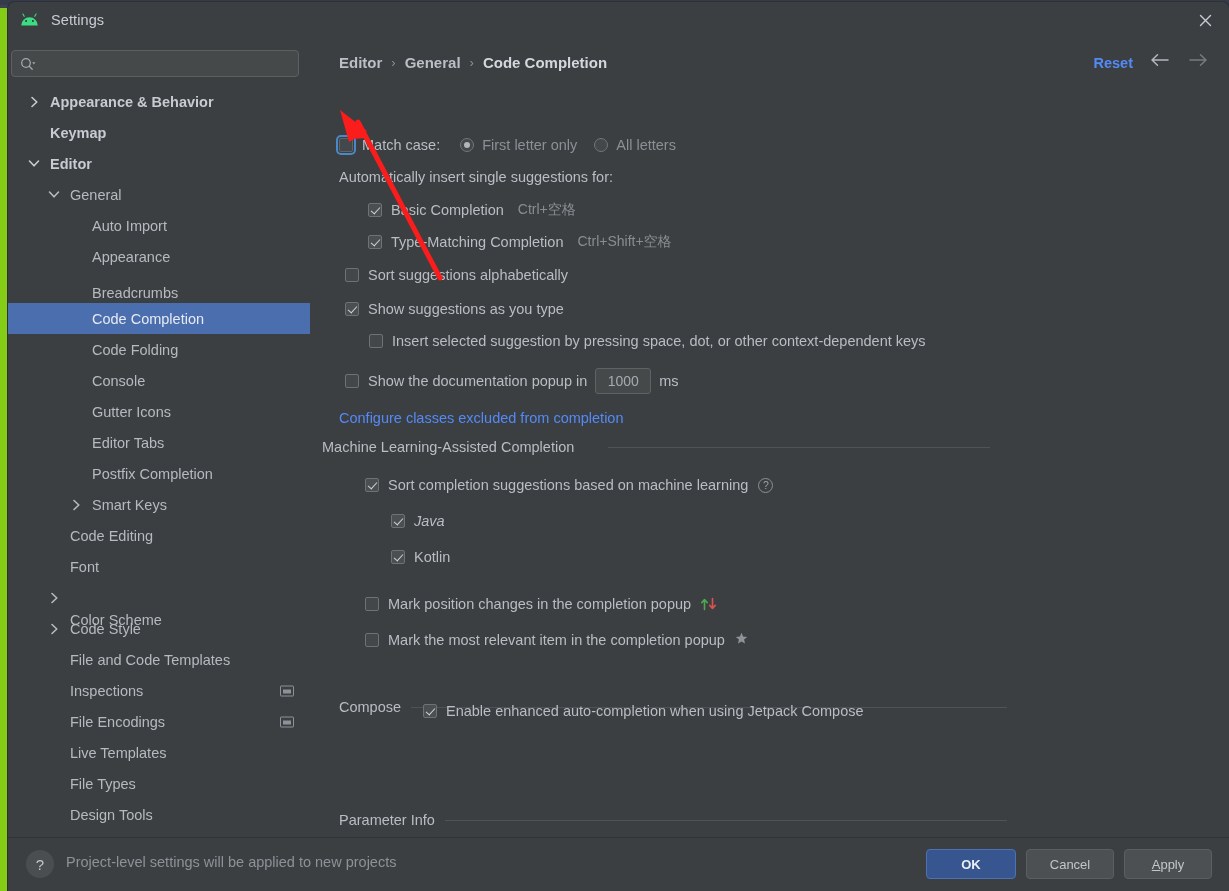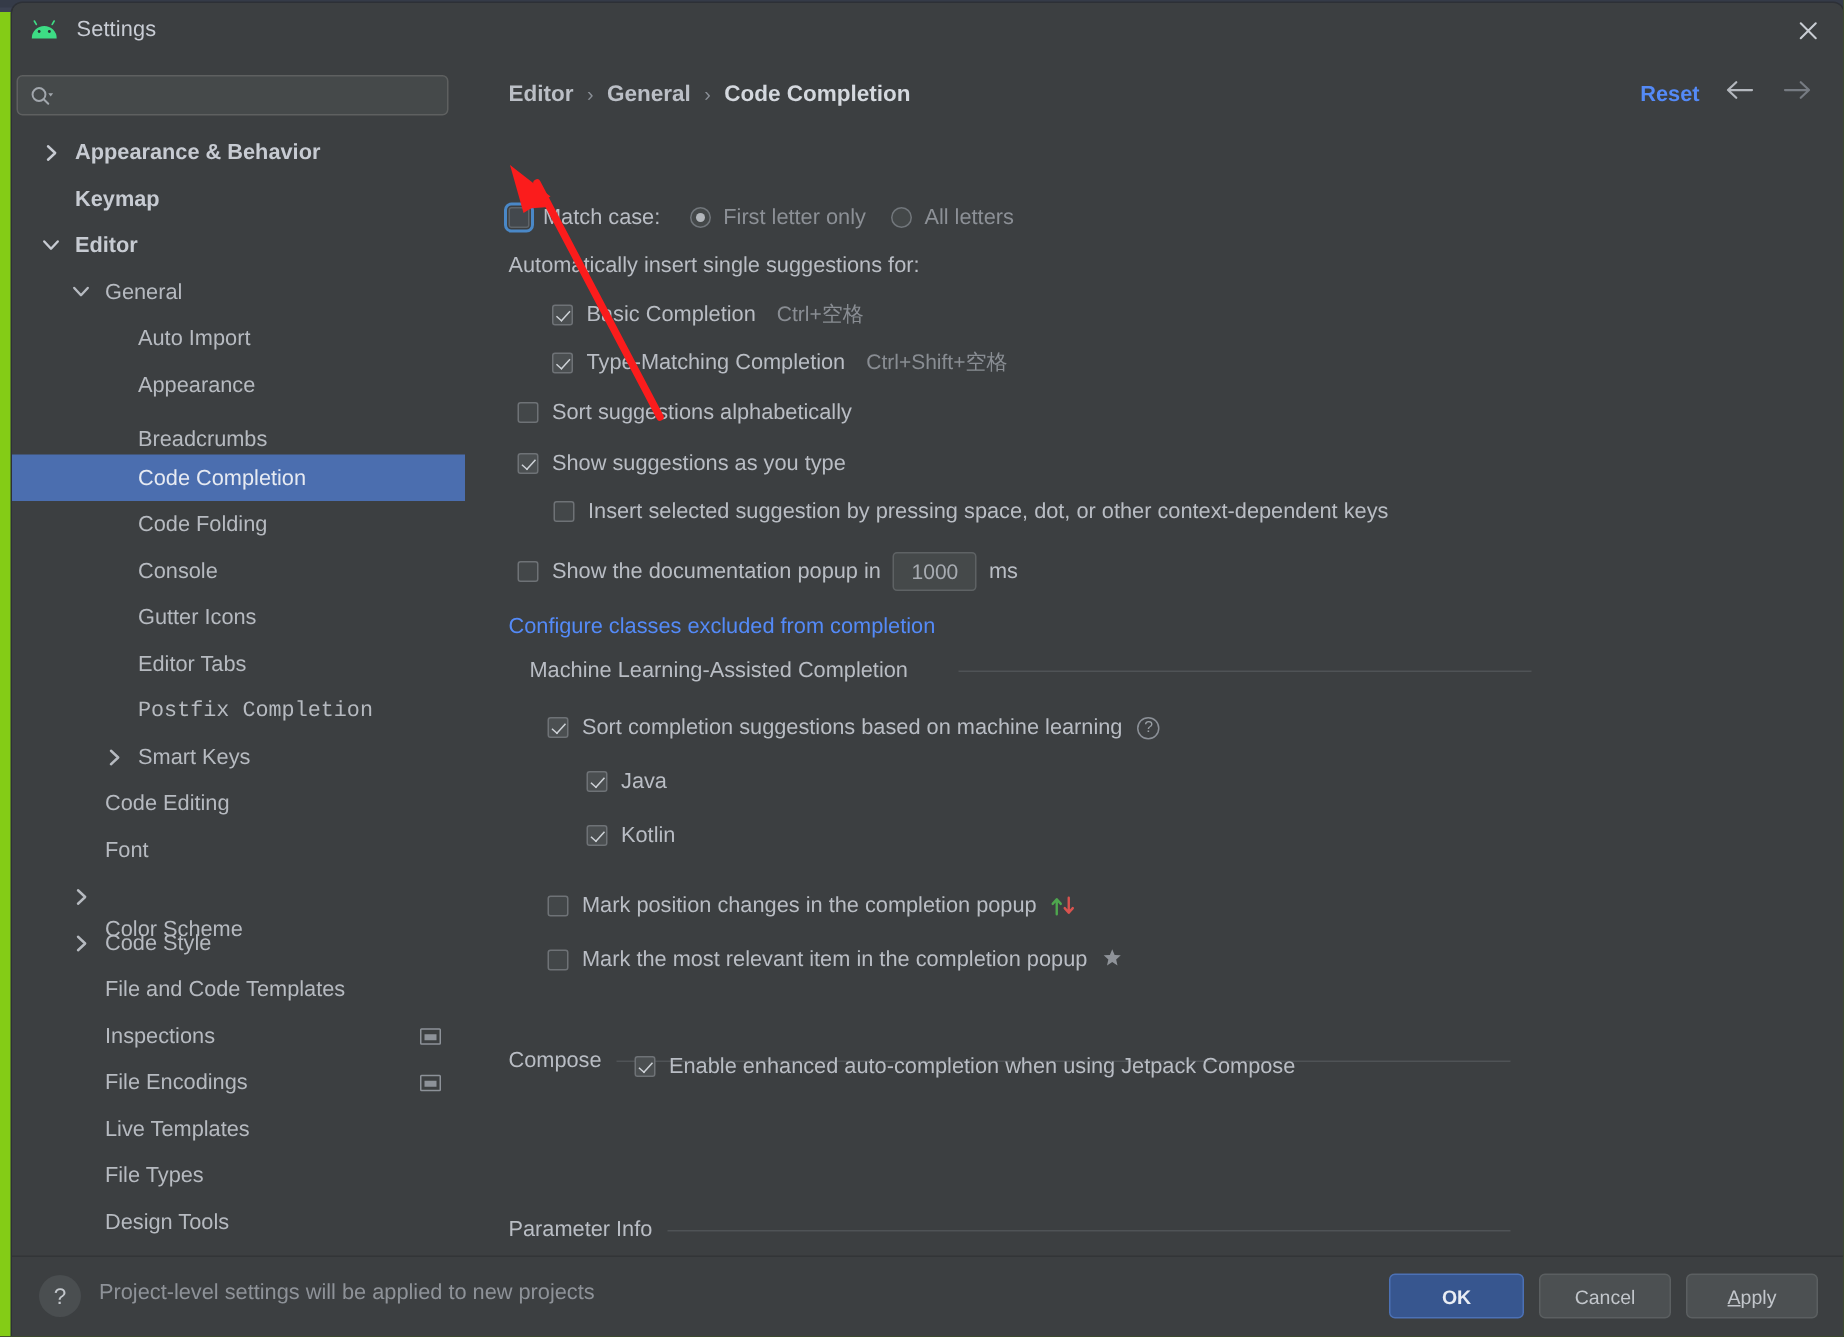--- a/index.html
+++ b/index.html
@@ -400,21 +400,21 @@
             <div class="tree-row" style="padding-left: 42px;">
               <span class="tw empty" style="margin-left: 18px;"></span>
               <span style="margin-left: 6px;">Gutter Icons</span>
             </div>
             <div class="tree-row" style="padding-left: 42px;">
               <span class="tw empty" style="margin-left: 18px;"></span>
               <span style="margin-left: 6px;">Editor Tabs</span>
             </div>
             <div class="tree-row" style="padding-left: 42px;">
               <span class="tw empty" style="margin-left: 18px;"></span>
-              <span style="margin-left: 6px; font-family: Liberation Mono, monospace;">Postfix Completion</span>
+              <span style="margin-left: 6px;">Postfix Completion</span>
             </div>
             <div class="tree-row" style="padding-left: 42px;">
               <span class="tw" style="margin-left: 18px;">
                 <svg width="9" height="12" viewBox="0 0 9 12">
                   <path d="M2 1.5 L6.8 6 L2 10.5" stroke="currentColor" stroke-width="1.6" fill="none" stroke-linecap="round" stroke-linejoin="round"></path>
                 </svg>
               </span>
               <span style="margin-left: 6px;">Smart Keys</span>
             </div>
             <div class="tree-row" style="padding-left: 20px;">
@@ -548,32 +548,32 @@
             <span class="cb unchecked"></span>
             <span>Show the documentation popup in</span>
             <span class="numfield">1000</span>
             <span>ms</span>
           </div>
 
           <div class="row" style="left:29px; top:320px;">
             <span class="link">Configure classes excluded from completion</span>
           </div>
 
-          <div class="grouphdr" style="left:43px; top:349px; width:668px;gap:24px;">
+          <div class="grouphdr" style="left:12px; top:349px; width:668px;gap:24px;">
             <span class="ghtext">Machine Learning-Assisted Completion</span>
             <span class="ghline"></span>
           </div>
 
           <div class="row" style="left:55px; top:387px;">
             <span class="cb checked"></span>
             <span>Sort completion suggestions based on machine learning</span>
             <span class="helpq">?</span>
           </div>
 
-          <div class="row" style="left:81px; top:423px;">
+          <div class="row" style="left:81px; top:423px;font-style:italic;">
             <span class="cb checked"></span>
             <span>Java</span>
           </div>
 
           <div class="row" style="left:81px; top:459px;">
             <span class="cb checked"></span>
             <span>Kotlin</span>
           </div>
 
           <div class="row" style="left:55px; top:506px;">

